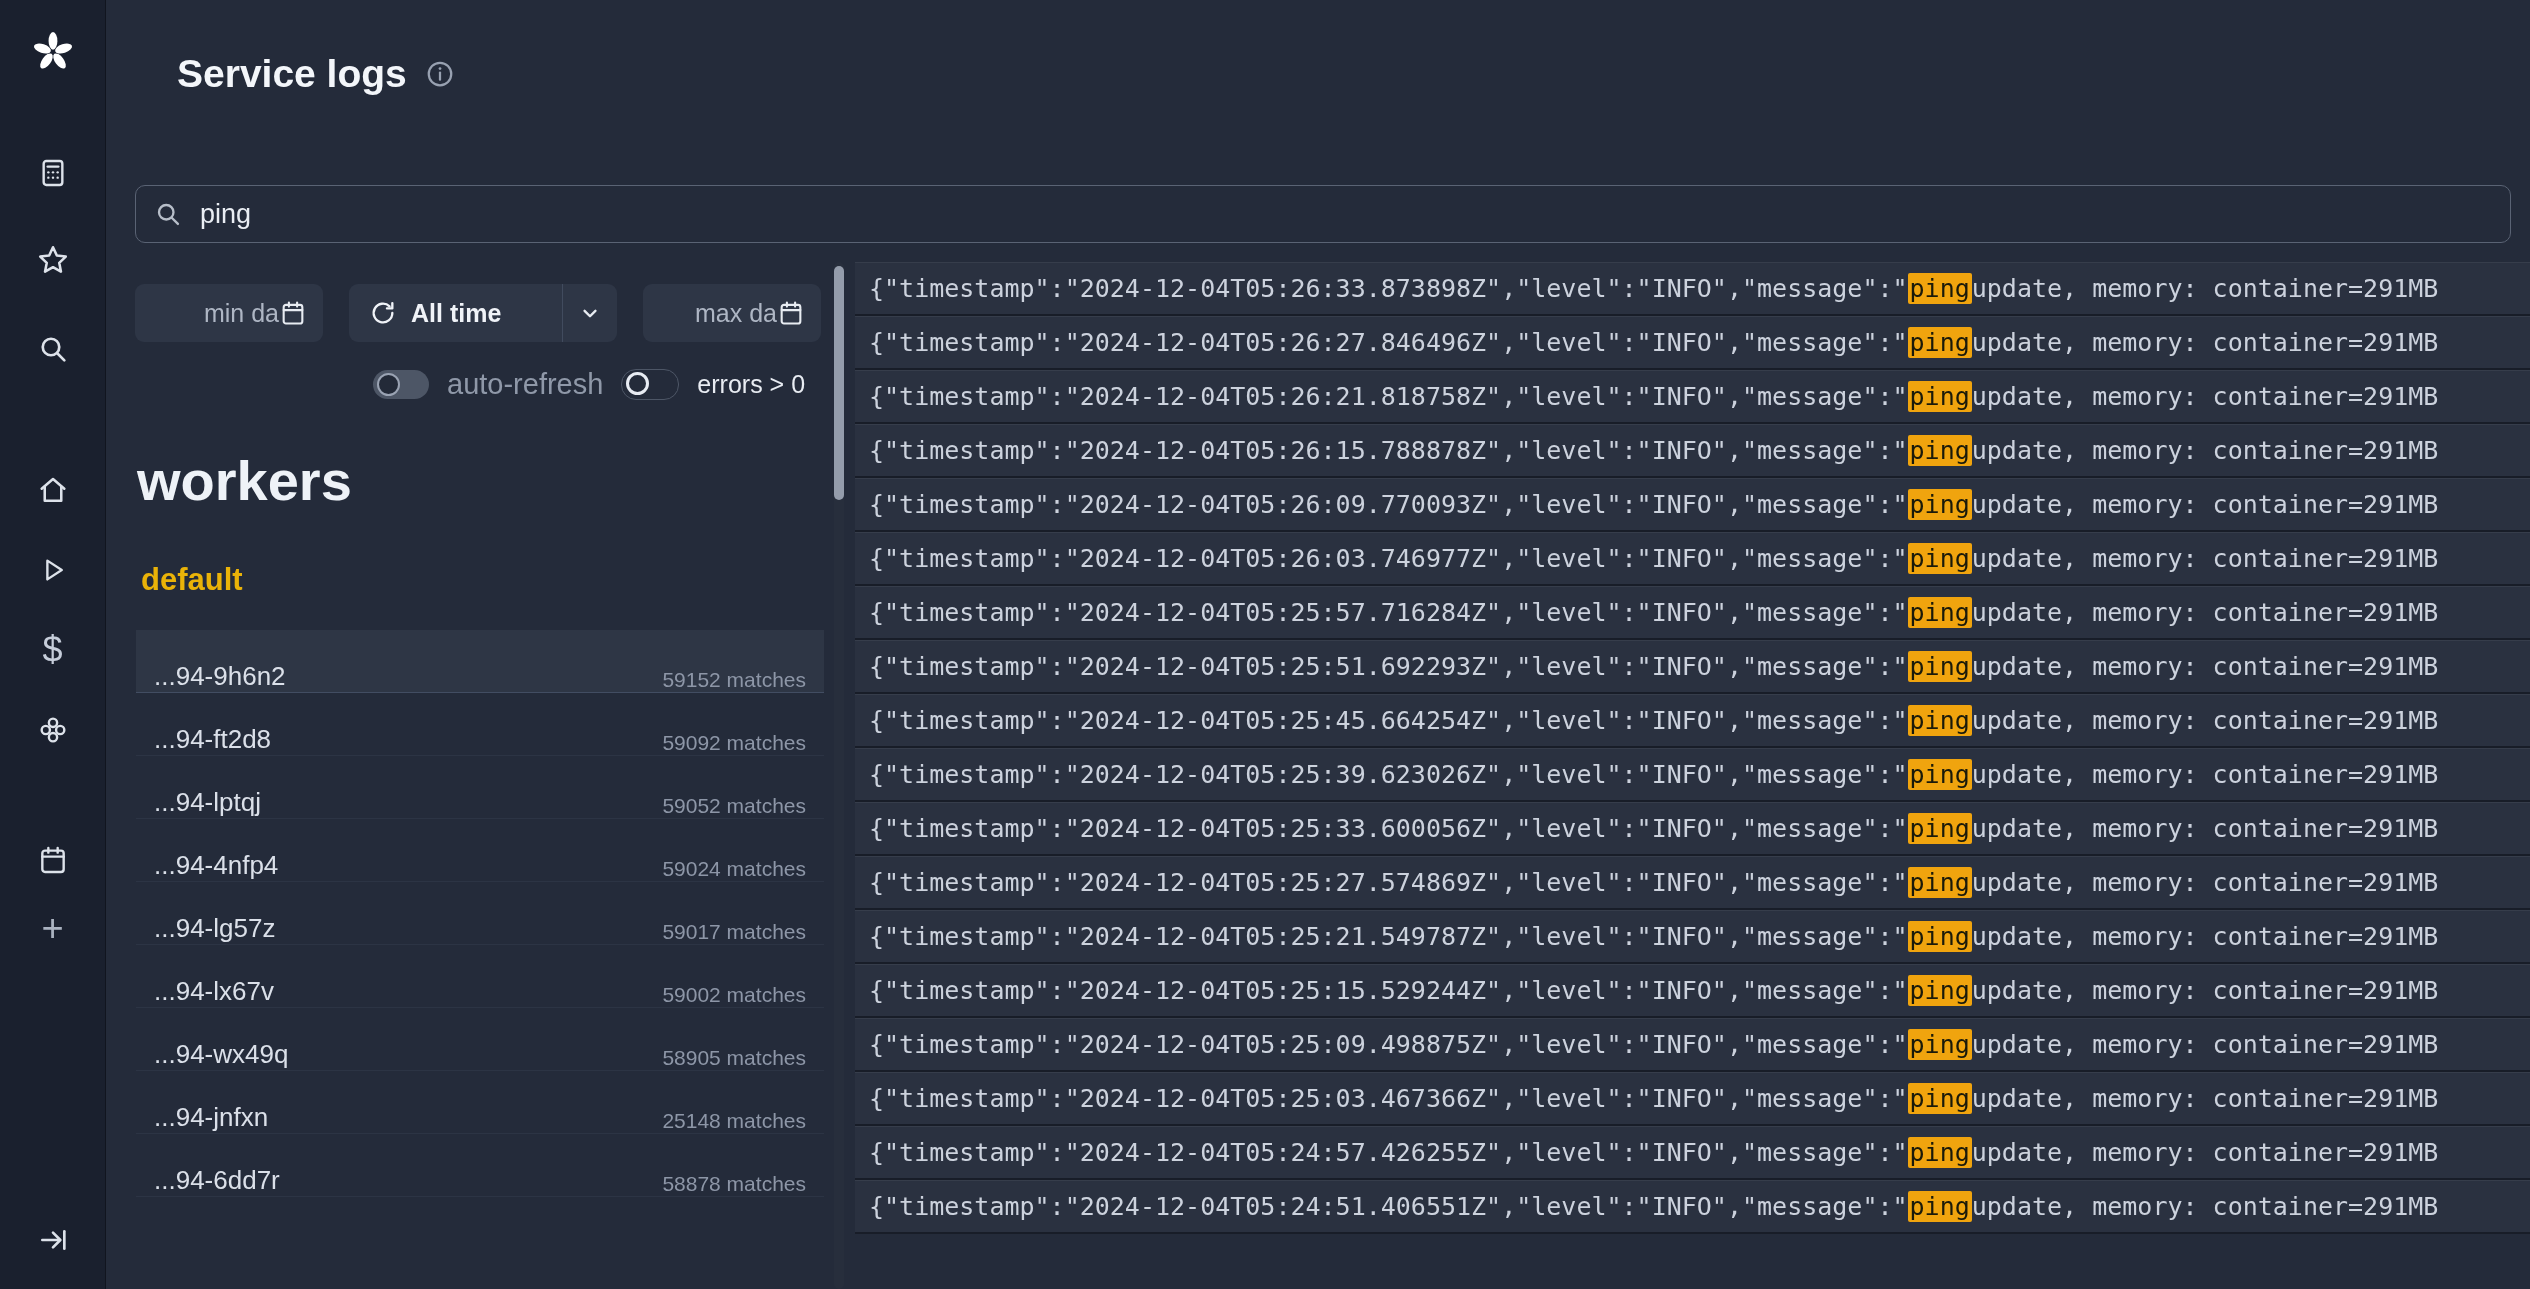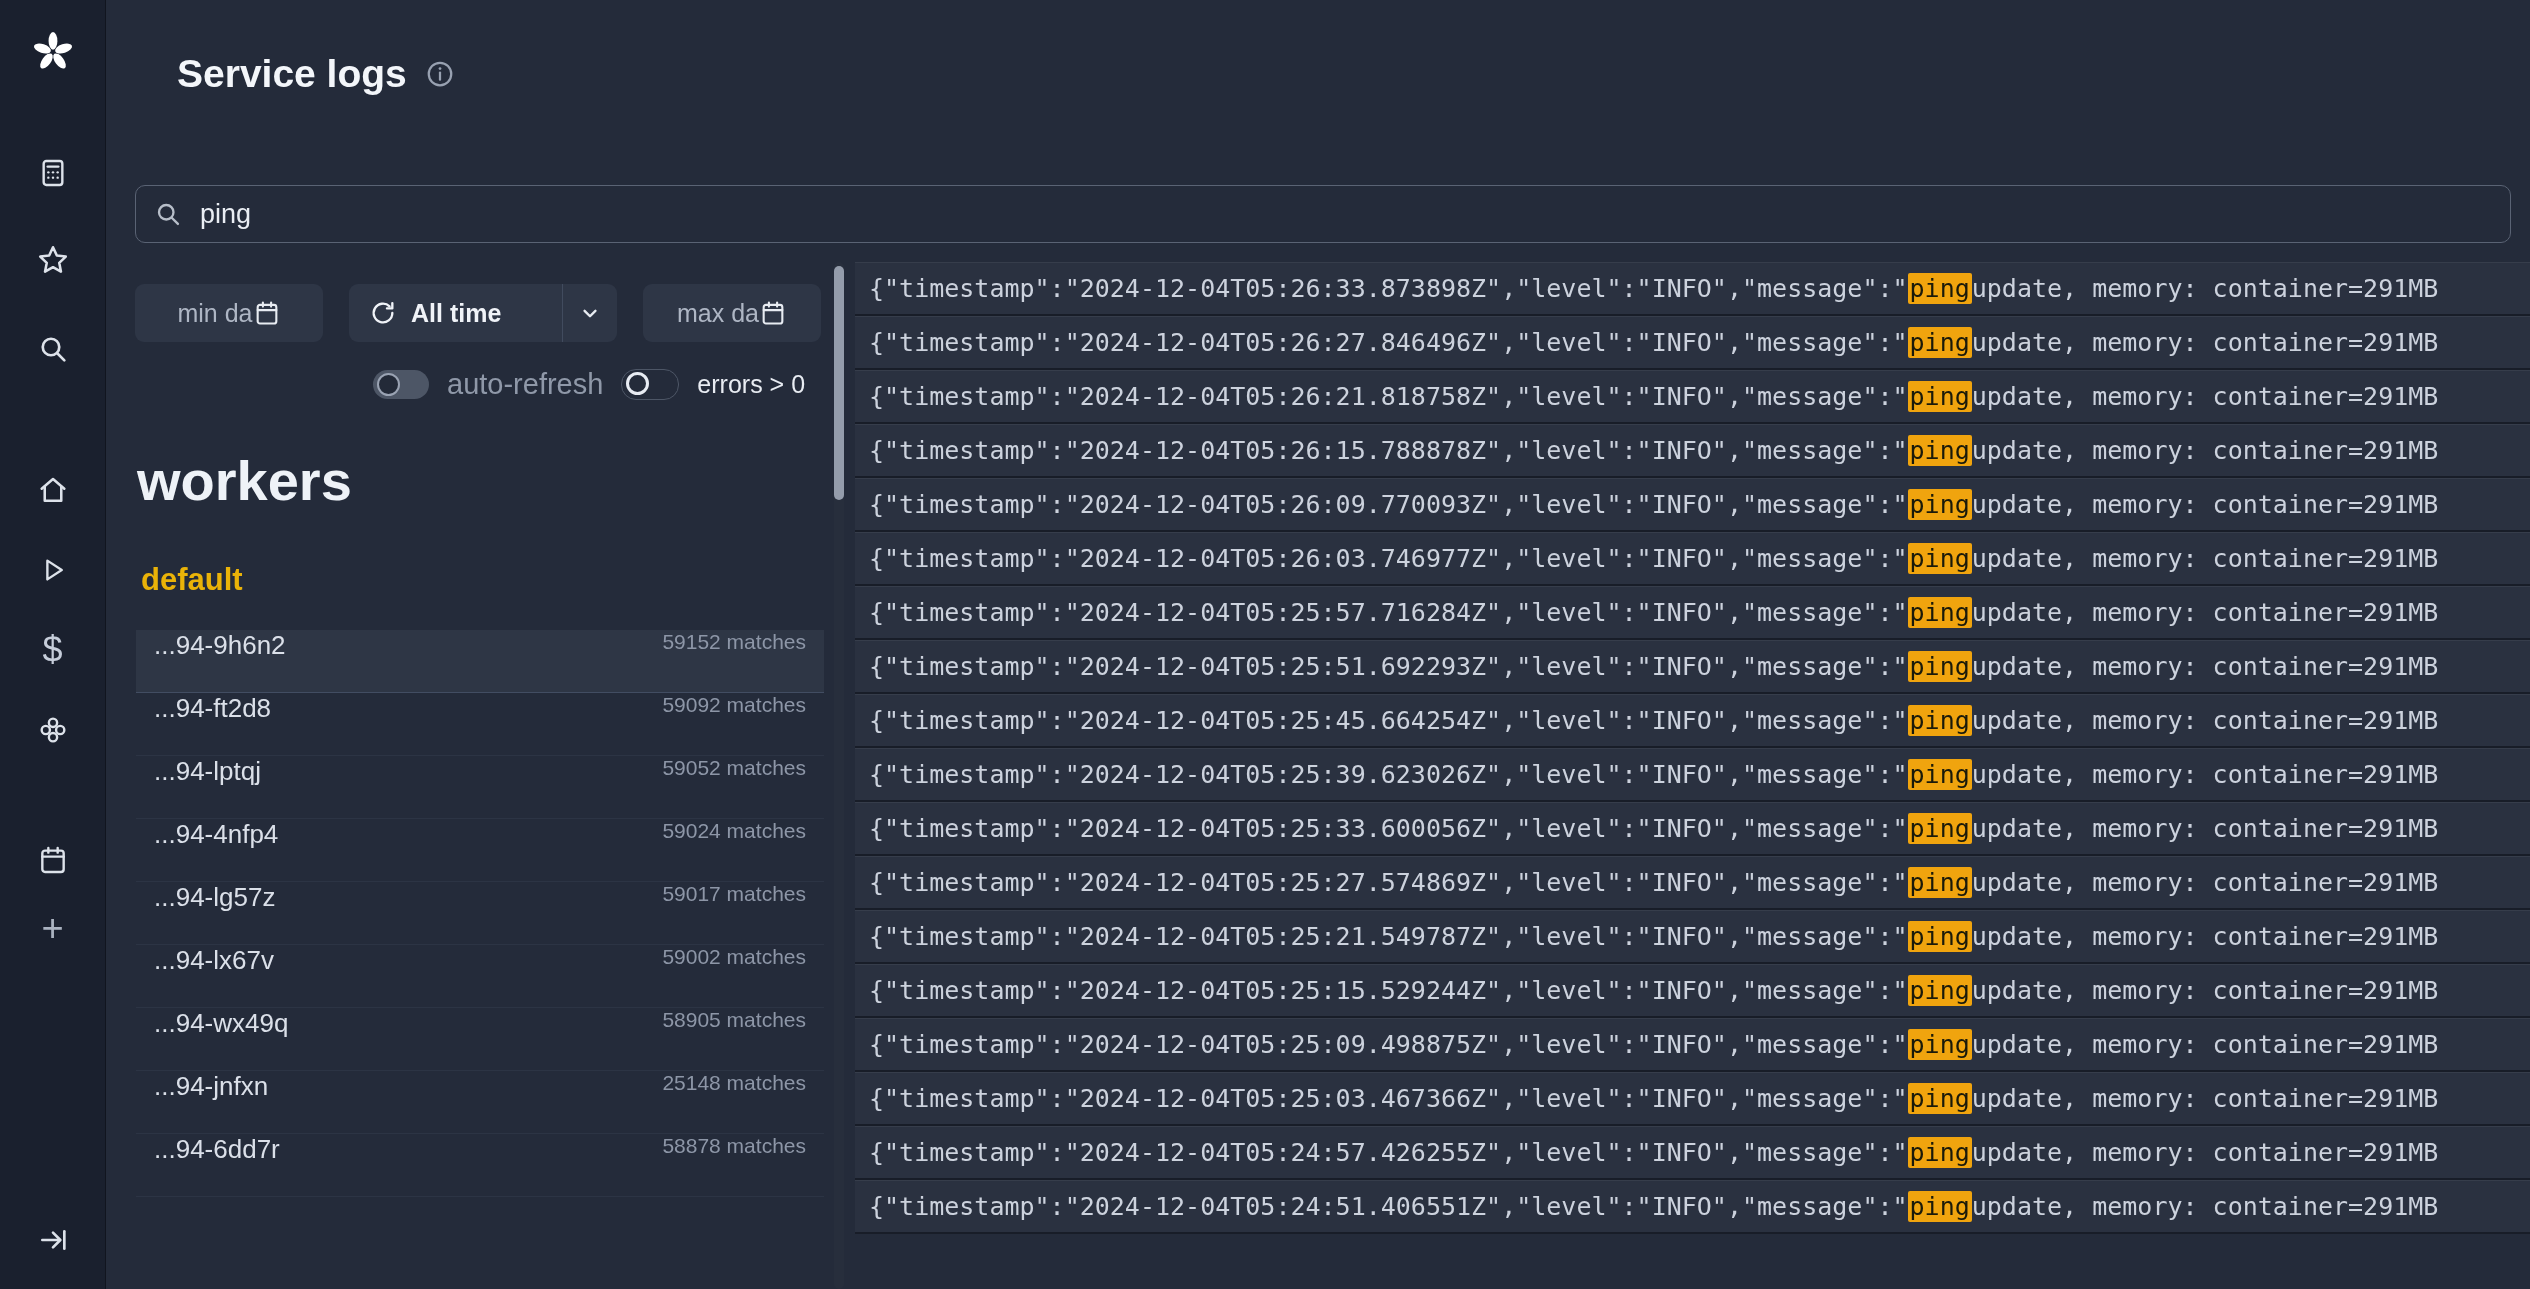--- a/index.html
+++ b/index.html
@@ -24,21 +24,21 @@
   .search-bar{position:absolute;left:30px;top:185px;width:2376px;height:58px;
     box-sizing:border-box;border:1px solid #5a6374;border-radius:10px;
     display:flex;align-items:center;gap:16px;padding:0 18px;}
   .search-bar input{flex:1;background:transparent;border:none;outline:none;
     color:#e9edf3;font-size:27px;font-family:inherit;}
   .search-icon{color:#b7bec9;display:flex;}
 
   .filters{position:absolute;left:30px;top:284px;display:flex;gap:26px;}
   .btn{background:#2e3646;border-radius:9px;height:58px;display:flex;
     align-items:center;box-sizing:border-box;cursor:pointer;}
-  .date-btn{width:188px;justify-content:center;padding:0 16px;}
+  .date-btn{width:188px;justify-content:flex-end;padding:0 16px;}
   .date-btn .txt{color:#aeb6c4;font-size:25px;white-space:nowrap;overflow:hidden;}
   .cal{color:#e8ecf2;display:flex;flex:none;}
   .range-btn{width:268px;padding:0;}
   .range-main{display:flex;align-items:center;gap:14px;padding:0 20px;flex:1;color:#f0f3f8;}
   .range-main .txt{font-size:25px;font-weight:700;color:#f0f3f8;white-space:nowrap;}
   .range-divider{width:1px;height:58px;background:#414b5e;}
   .range-chevron{width:54px;display:flex;justify-content:center;color:#e8ecf2;}
 
   .toggles{position:absolute;left:268px;top:368px;display:flex;
     align-items:center;gap:18px;}
@@ -52,21 +52,21 @@
   .toggle.t2 .knob{background:transparent;border:3px solid #e8ecf3;top:2px;}
   .lbl-muted{color:#8f98a8;font-size:29px;white-space:nowrap;}
   .lbl-light{color:#e8ecf2;font-size:25px;white-space:nowrap;}
 
   .workers-heading{position:absolute;left:32px;top:448px;font-size:56px;
     font-weight:700;color:#eef2f7;}
   .group-heading{position:absolute;left:36px;top:562px;font-size:31px;
     font-weight:700;color:#eab308;}
 
   .worker-list{position:absolute;left:31px;top:630px;width:688px;}
-  .worker-row{height:63px;box-sizing:border-box;display:flex;align-items:flex-start;
+  .worker-row{height:63px;box-sizing:border-box;display:flex;align-items:flex-end;
     justify-content:space-between;padding:0 18px;
     border-bottom:1px solid #2c3444;cursor:pointer;}
   .worker-row.selected{background:#2e3645;border-bottom:1px solid #424d62;}
   .worker-id{font-size:26px;color:#dbe0e9;}
   .worker-matches{font-size:21px;color:#8d96a7;}
 
   
   .log-scrollbar{position:absolute;left:729px;top:262px;bottom:0;width:10px;
     background:#272e3c;border-radius:5px;}
   .log-thumb{position:absolute;left:0;top:4px;width:10px;height:234px;

